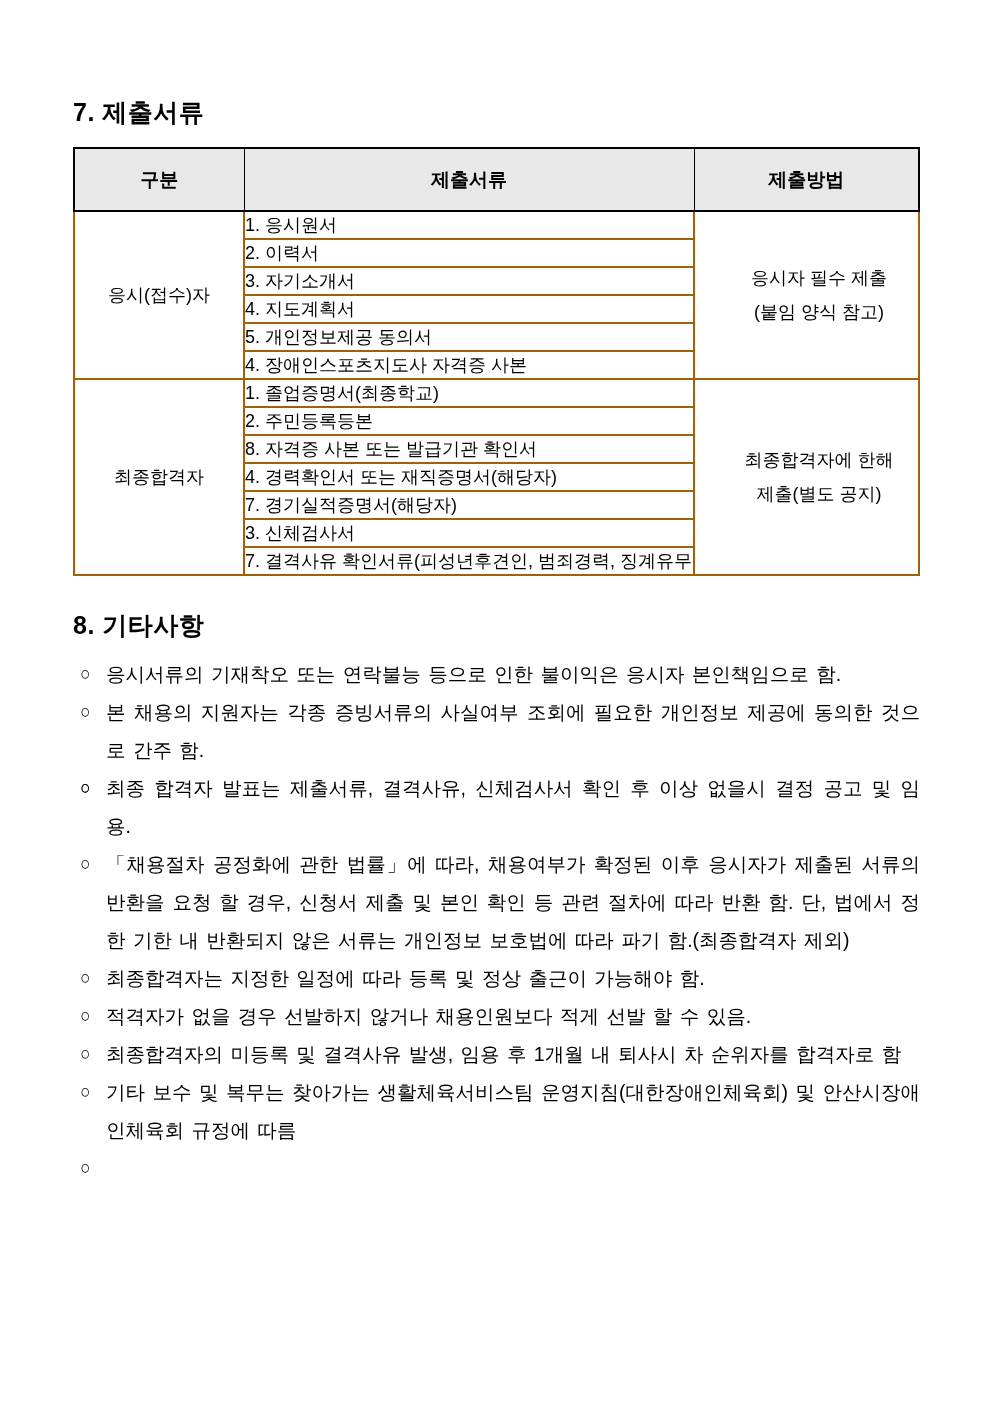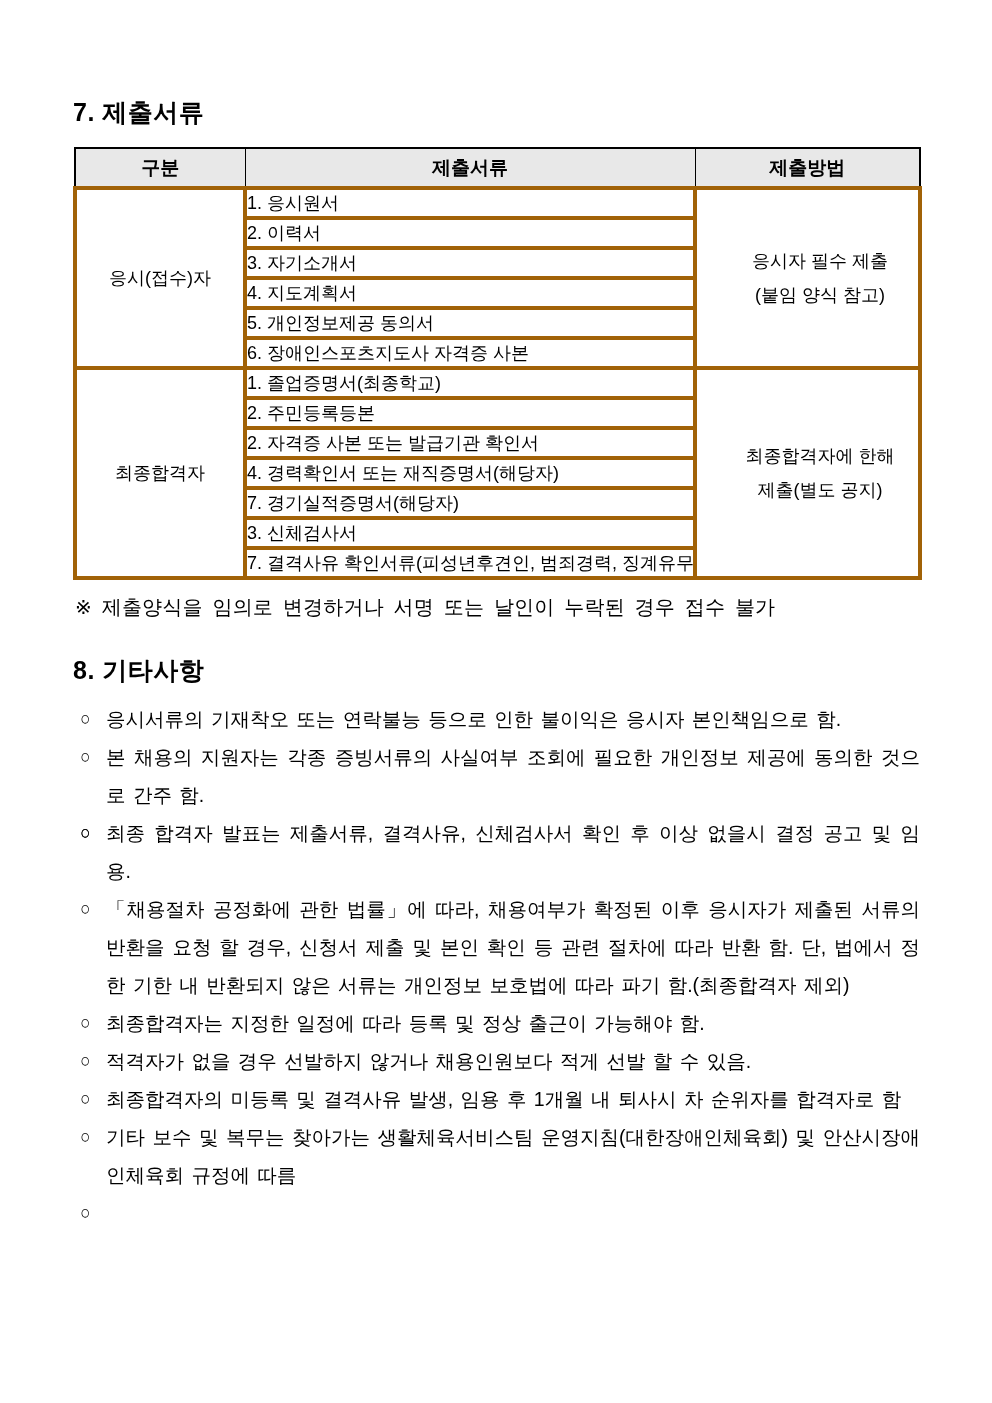--- a/index.html
+++ b/index.html
@@ -37,24 +37,24 @@
   table.doc-table col.c2 { width: 450px; }
   table.doc-table col.c3 { width: 225px; }
   table.doc-table th {
     background: #e8e8e8;
     border: 1px solid #000000;
     border-bottom: 2px solid #000000;
     height: 29px;
     font-size: 19px;
     font-weight: 700;
     text-align: center;
-    padding: 4px;
+    padding: 16px;
   }
   table.doc-table td {
-    border: 4px solid #a16207;
+    border: 2px solid #a16207;
     font-size: 18px;
     padding: 0;
     overflow: hidden;
     white-space: nowrap;
   }
   td.item-cell {
     height: 26px;
     padding-left: 10px;
     text-align: left;
   }
@@ -128,53 +128,52 @@
     <tr>
           <td class="item-cell">3. 자기소개서</td>
         </tr>
     <tr>
           <td class="item-cell">4. 지도계획서</td>
         </tr>
     <tr>
           <td class="item-cell">5. 개인정보제공 동의서</td>
         </tr>
     <tr>
-          <td class="item-cell">6. 장애인스포츠지도사 자격증 사본</td>
+          <td class="item-cell">4. 장애인스포츠지도사 자격증 사본</td>
         </tr>
 
     <tr>
       <td class="cat-cell" rowspan="7">최종합격자</td>
       <td class="item-cell">1. 졸업증명서(최종학교)</td>
       <td class="method-cell" rowspan="7">
         <div class="method-line">최종합격자에 한해</div>
         <div class="method-line">제출(별도 공지)</div>
       </td>
     </tr>
     <tr>
           <td class="item-cell">2. 주민등록등본</td>
         </tr>
     <tr>
-          <td class="item-cell">2. 자격증 사본 또는 발급기관 확인서</td>
+          <td class="item-cell">8. 자격증 사본 또는 발급기관 확인서</td>
         </tr>
     <tr>
           <td class="item-cell">4. 경력확인서 또는 재직증명서(해당자)</td>
         </tr>
     <tr>
           <td class="item-cell">7. 경기실적증명서(해당자)</td>
         </tr>
     <tr>
           <td class="item-cell">3. 신체검사서</td>
         </tr>
     <tr>
           <td class="item-cell">7. 결격사유 확인서류(피성년후견인, 범죄경력, 징계유무확인)</td>
         </tr>
   </tbody>
     </table>
 
-  <p class="note">※ 제출양식을 임의로 변경하거나 서명 또는 날인이 누락된 경우 접수 불가</p>
 
   <h1 class="sec-title" id="sec8-title">8. 기타사항</h1>
 
   <ul class="other-list">
     <li><span class="bullet">○</span><span>응시서류의 기재착오 또는 연락불능 등으로 인한 불이익은 응시자 본인책임으로 함.</span></li>
     <li><span class="bullet">○</span><span>본 채용의 지원자는 각종 증빙서류의 사실여부 조회에 필요한 개인정보 제공에 동의한 것으로 간주 함.</span></li>
     <li><span class="bullet">○</span></li>
     <li><span class="bullet">○</span><span>최종 합격자 발표는 제출서류, 결격사유, 신체검사서 확인 후 이상 없을시 결정 공고 및 임용.</span></li>
     <li><span class="bullet">○</span><span>「채용절차 공정화에 관한 법률」에 따라, 채용여부가 확정된 이후 응시자가 제출된 서류의 반환을 요청 할 경우, 신청서 제출 및 본인 확인 등 관련 절차에 따라 반환 함. 단, 법에서 정한 기한 내 반환되지 않은 서류는 개인정보 보호법에 따라 파기 함.(최종합격자 제외)</span></li>
     <li><span class="bullet">○</span><span>최종합격자는 지정한 일정에 따라 등록 및 정상 출근이 가능해야 함.</span></li>

